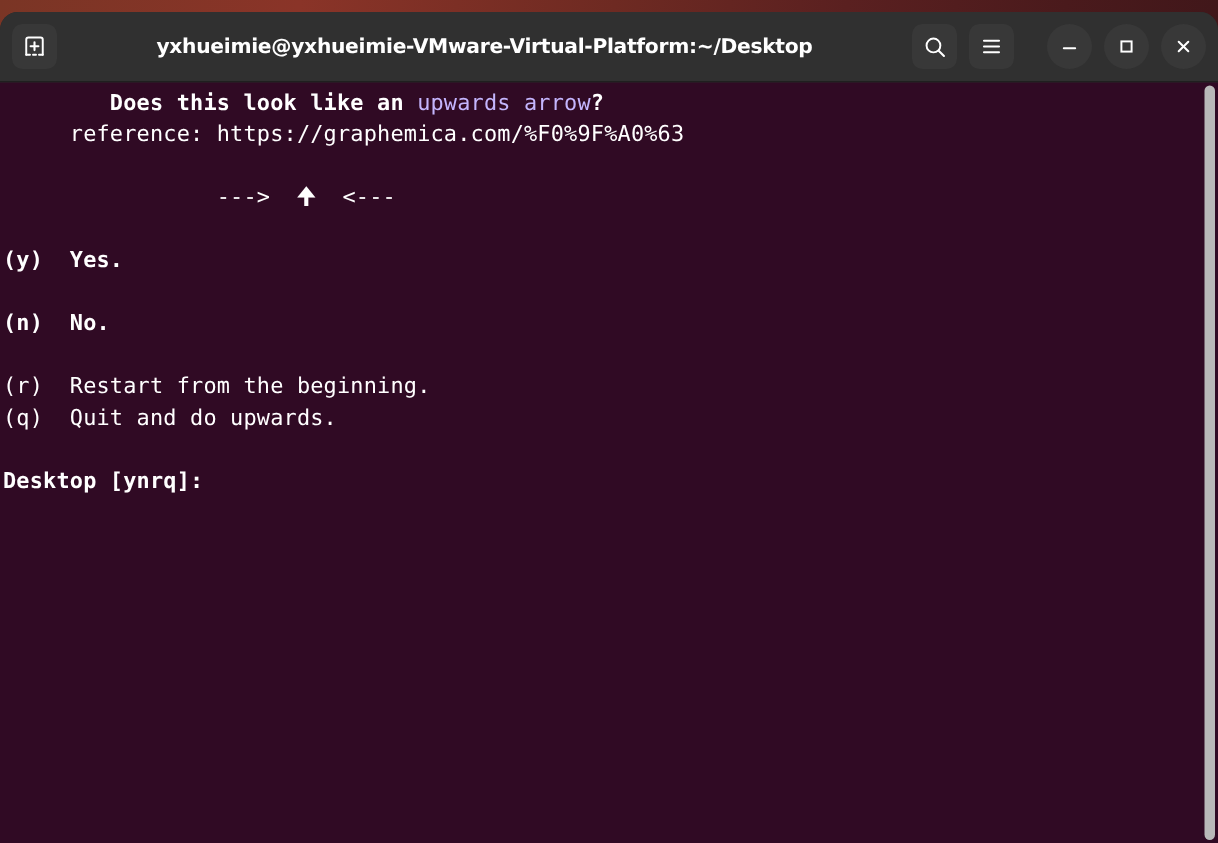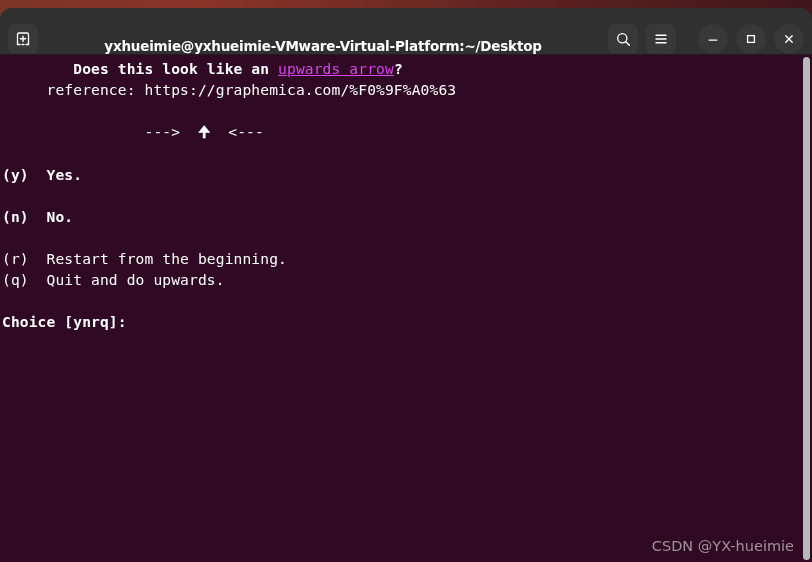--- a/index.html
+++ b/index.html
@@ -36,21 +36,21 @@
     background: #2c2c2c;
   }
 
   
   #titlebar {
     position: relative;
     height: 47px;
     background: #303030;
     border-bottom: 1px solid #1f1f1f;
     display: flex;
-    align-items: flex-end;
+    align-items: center;
     padding: 0 8px;
     box-sizing: border-box;
   }
 
   .tb-btn {
     width: 30px;
     height: 30px;
     border-radius: 7px;
     background: #383838;
     display: flex;
@@ -112,21 +112,21 @@
     padding: 3px 0 0 2px;
     box-sizing: border-box;
     font-family: "DejaVu Sans Mono", monospace;
     font-size: 14.6px;
     line-height: 21px;
     color: #ffffff;
     white-space: pre;
     letter-spacing: 0.12px;
   }
   .b { font-weight: bold; }
-  .green { color: #d946ef; text-decoration: underline; }
+  .green { color: #c4b5fd; }
   .blank { display: block; height: 21px; }
 
   #arrow-glyph {
     font-family: "DejaVu Sans", sans-serif;
     font-size: 15px;
     font-weight: bold;
   }
 
   
   #scrollbar-track {
@@ -222,22 +222,21 @@
 
   <div id="terminal">
 
     <div id="term-text"><span class="b">        Does this look like an </span><span class="green">upwards arrow</span><span class="b">?</span>
 <span>     reference: https://graphemica.com/%F0%9F%A0%63</span>
 <span class="blank"></span><span>                ---&gt;  </span><span id="arrow-glyph">🠉</span><span>  &lt;---</span>
 <span class="blank"></span><span class="b">(y)  Yes.</span>
 <span class="blank"></span><span class="b">(n)  No.</span>
 <span class="blank"></span><span>(r)  Restart from the beginning.</span>
 <span>(q)  Quit and do upwards.</span>
-<span class="blank"></span><span class="b">Choice [ynrq]:</span></div>
+<span class="blank"></span><span class="b">Desktop [ynrq]:</span></div>
 
     <div id="scrollbar-track">
       <div id="scrollbar-thumb"></div>
     </div>
 
-    <div id="watermark">CSDN @YX-hueimie</div>
 
   </div>
 </div>
 
 </body></html>

